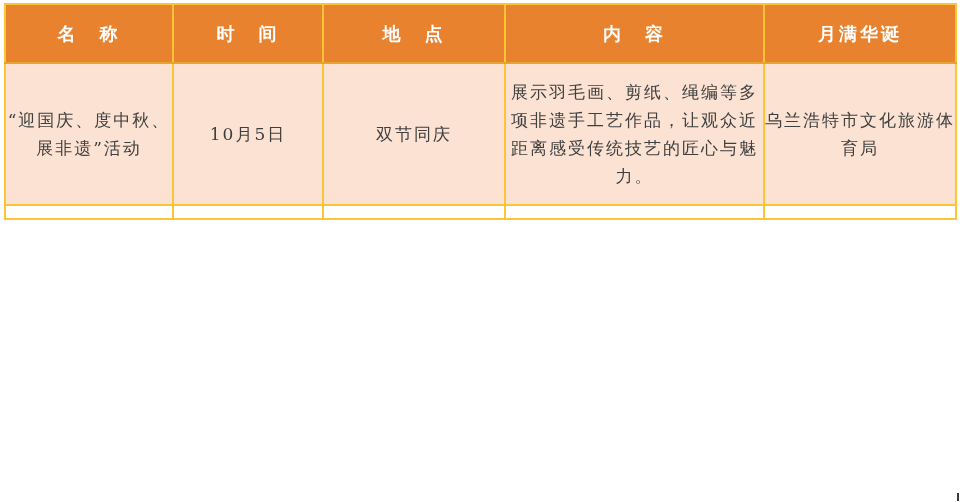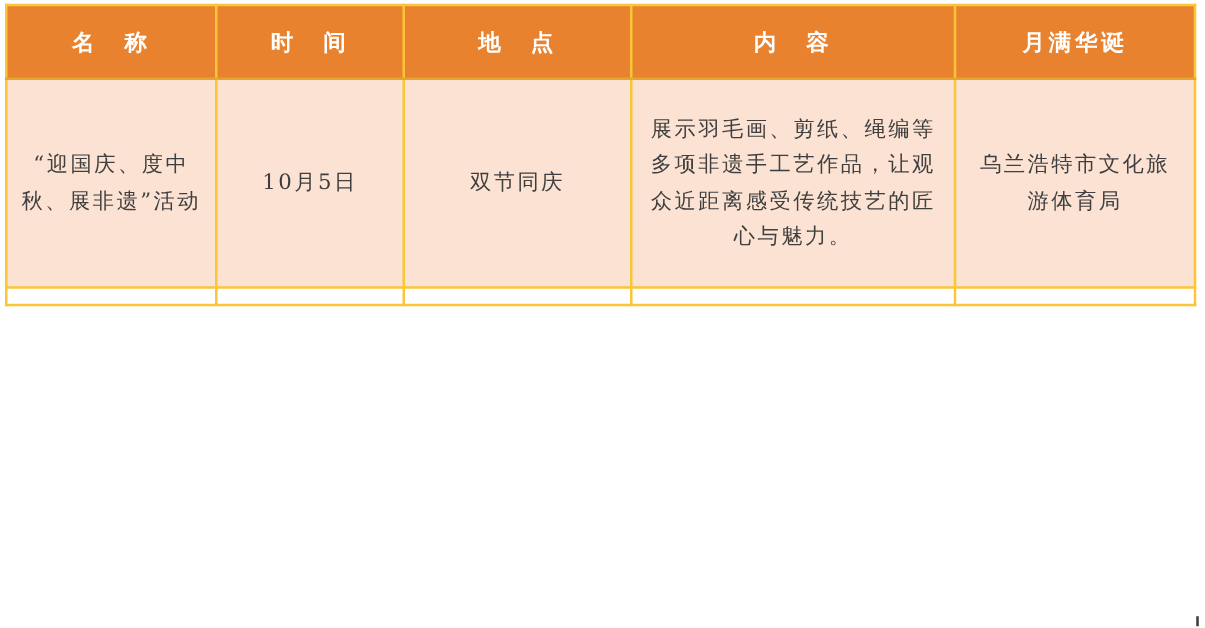--- a/index.html
+++ b/index.html
@@ -25,21 +25,21 @@
   }
   .events-table col.c-name{width:168px;}
   .events-table col.c-time{width:150px;}
   .events-table col.c-location{width:182px;}
   .events-table col.c-content{width:259px;}
   .events-table col.c-organizer{width:192px;}
   .events-table th,.events-table td{
     border:2px solid var(--border);
     text-align:center;
     vertical-align:middle;
-    padding:4px 10px;
+    padding:4px 0;
     box-sizing:border-box;
     word-break:break-all;
   }
   .events-table thead th{
     background:var(--header-bg);
     color:var(--header-text);
     font-weight:bold;
     font-size:18px;
     letter-spacing:3px;
     height:59px;
@@ -48,21 +48,21 @@
   .events-table tbody td{
     color:var(--cell-text);
     font-size:17px;
     letter-spacing:2px;
     line-height:1.65;
   }
   .events-table tbody tr:nth-child(odd) td{background:var(--row-pink);}
   .events-table tbody tr:nth-child(even) td{background:var(--row-white);}
   .events-table tbody tr.r0 td{height:145px;}
   .events-table tbody tr.r1 td{height:143px;}
-  .events-table tbody tr.r2 td{height:167px;margin-left:20px;}
+  .events-table tbody tr.r2 td{height:142px;margin-left:20px;}
   .events-table tbody tr.partial td{height:14px;padding:0;}
   .cursor-artifact{
     position:absolute;right:5px;bottom:1px;width:2px;height:8px;background:#3a3a3a;
   }
 </style>
 </head>
 <body>
 
 <div class="page">
   <table class="events-table">

